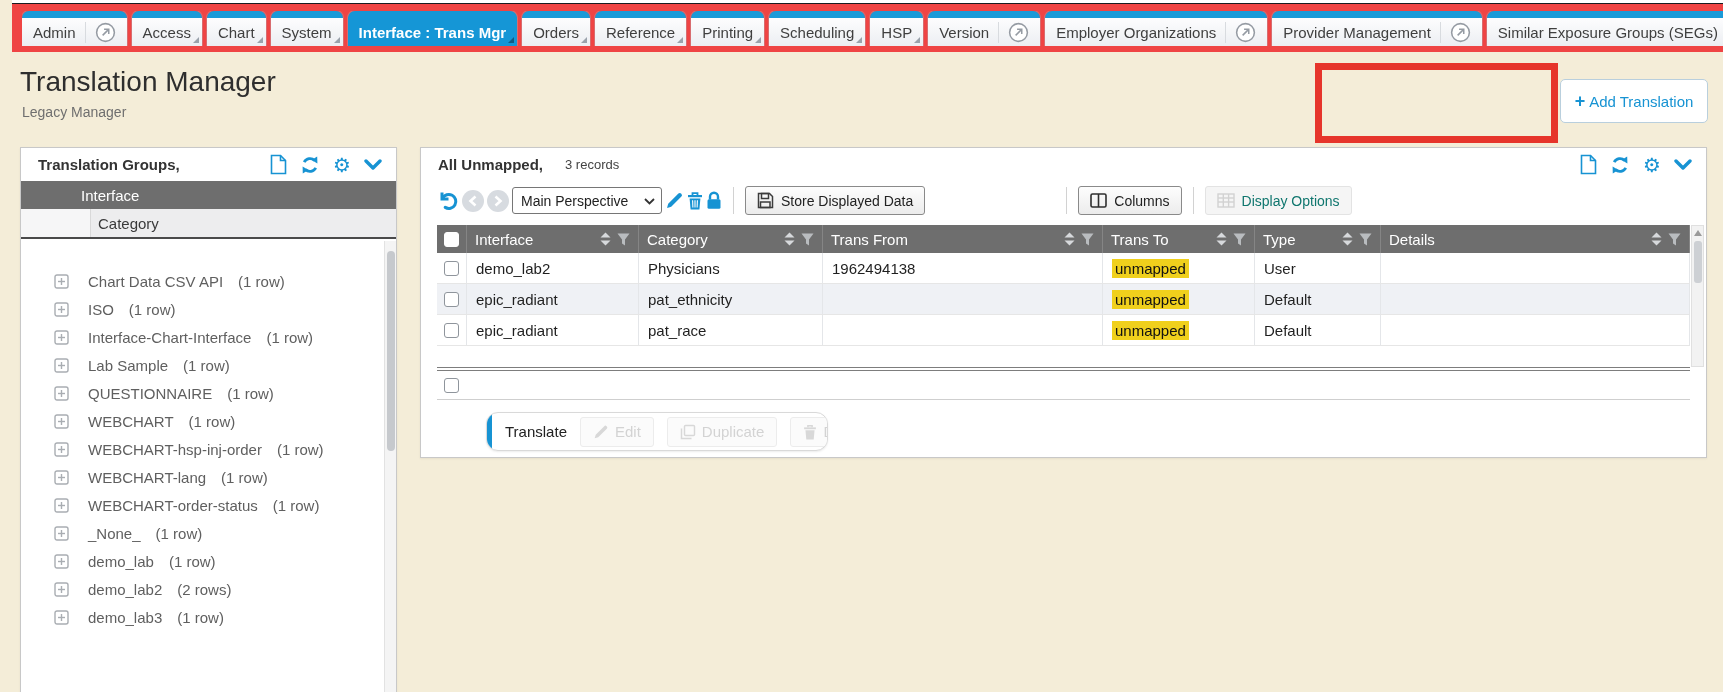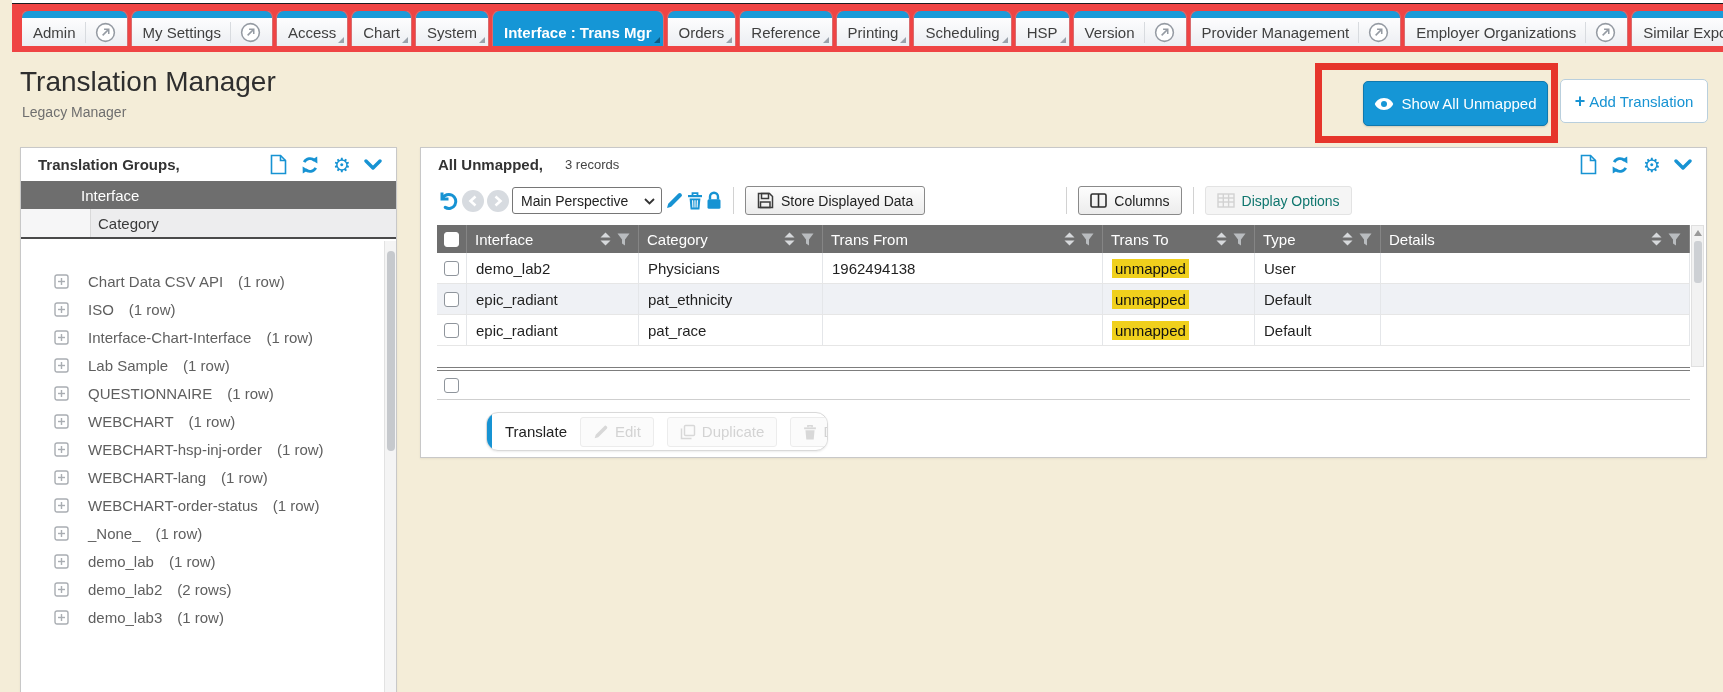--- a/index.html
+++ b/index.html
@@ -136,30 +136,20 @@
     <span class="tab-label">Admin</span>
     <span class="tab-ext">
       <svg width="21" height="21" viewBox="0 0 22 22">
               <circle cx="11" cy="11" r="9.3" fill="#fff" stroke="#959ba3" stroke-width="1.6"></circle>
               <path d="M8 14 L14 8 M9.5 7.6 h4.9 v4.9" fill="none" stroke="#959ba3" stroke-width="1.6"></path>
             </svg>
     </span>
 
   </div>
         <div class="tab">
-    <span class="tab-label">My Settings</span>
-    <span class="tab-ext">
-      <svg width="21" height="21" viewBox="0 0 22 22">
-              <circle cx="11" cy="11" r="9.3" fill="#fff" stroke="#959ba3" stroke-width="1.6"></circle>
-              <path d="M8 14 L14 8 M9.5 7.6 h4.9 v4.9" fill="none" stroke="#959ba3" stroke-width="1.6"></path>
-            </svg>
-    </span>
-
-  </div>
-        <div class="tab">
     <span class="tab-label">Access</span>
 
     <span class="tab-fold"></span>
   </div>
         <div class="tab">
     <span class="tab-label">Chart</span>
 
     <span class="tab-fold"></span>
   </div>
         <div class="tab">
@@ -201,58 +191,49 @@
     <span class="tab-label">Version</span>
     <span class="tab-ext">
       <svg width="21" height="21" viewBox="0 0 22 22">
               <circle cx="11" cy="11" r="9.3" fill="#fff" stroke="#959ba3" stroke-width="1.6"></circle>
               <path d="M8 14 L14 8 M9.5 7.6 h4.9 v4.9" fill="none" stroke="#959ba3" stroke-width="1.6"></path>
             </svg>
     </span>
 
   </div>
         <div class="tab">
+    <span class="tab-label">Employer Organizations</span>
+    <span class="tab-ext">
+      <svg width="21" height="21" viewBox="0 0 22 22">
+              <circle cx="11" cy="11" r="9.3" fill="#fff" stroke="#959ba3" stroke-width="1.6"></circle>
+              <path d="M8 14 L14 8 M9.5 7.6 h4.9 v4.9" fill="none" stroke="#959ba3" stroke-width="1.6"></path>
+            </svg>
+    </span>
+
+  </div>
+        <div class="tab">
     <span class="tab-label">Provider Management</span>
     <span class="tab-ext">
       <svg width="21" height="21" viewBox="0 0 22 22">
               <circle cx="11" cy="11" r="9.3" fill="#fff" stroke="#959ba3" stroke-width="1.6"></circle>
               <path d="M8 14 L14 8 M9.5 7.6 h4.9 v4.9" fill="none" stroke="#959ba3" stroke-width="1.6"></path>
             </svg>
     </span>
 
   </div>
         <div class="tab">
-    <span class="tab-label">Employer Organizations</span>
-    <span class="tab-ext">
-      <svg width="21" height="21" viewBox="0 0 22 22">
-              <circle cx="11" cy="11" r="9.3" fill="#fff" stroke="#959ba3" stroke-width="1.6"></circle>
-              <path d="M8 14 L14 8 M9.5 7.6 h4.9 v4.9" fill="none" stroke="#959ba3" stroke-width="1.6"></path>
-            </svg>
-    </span>
-
-  </div>
-        <div class="tab">
     <span class="tab-label">Similar Exposure Groups (SEGs)</span>
 
   </div>
       </div>
   </div>
 
   <div class="page-title">Translation Manager</div>
   <div class="page-subtitle">Legacy Manager</div>
 
-  <button class="btn-primary">
-    <span class="icon-btn">
-      <svg width="20" height="14" viewBox="0 0 20 14">
-          <path d="M10 1 C5 1 1.7 4.5 0.8 7 C1.7 9.5 5 13 10 13 C15 13 18.3 9.5 19.2 7 C18.3 4.5 15 1 10 1 Z" fill="#fff"></path>
-          <circle cx="10" cy="7" r="3" fill="#1596d6"></circle>
-        </svg>
-    </span>
-    <span>Show All Unmapped</span>
-  </button>
   <div class="red-box"></div>
 
   <button class="btn-outline">
     <span class="plus">+</span>
     <span>Add Translation</span>
   </button>
 
   <section class="card left-card">
     <div class="panel-head">
       <span class="panel-title">Translation Groups,</span>

